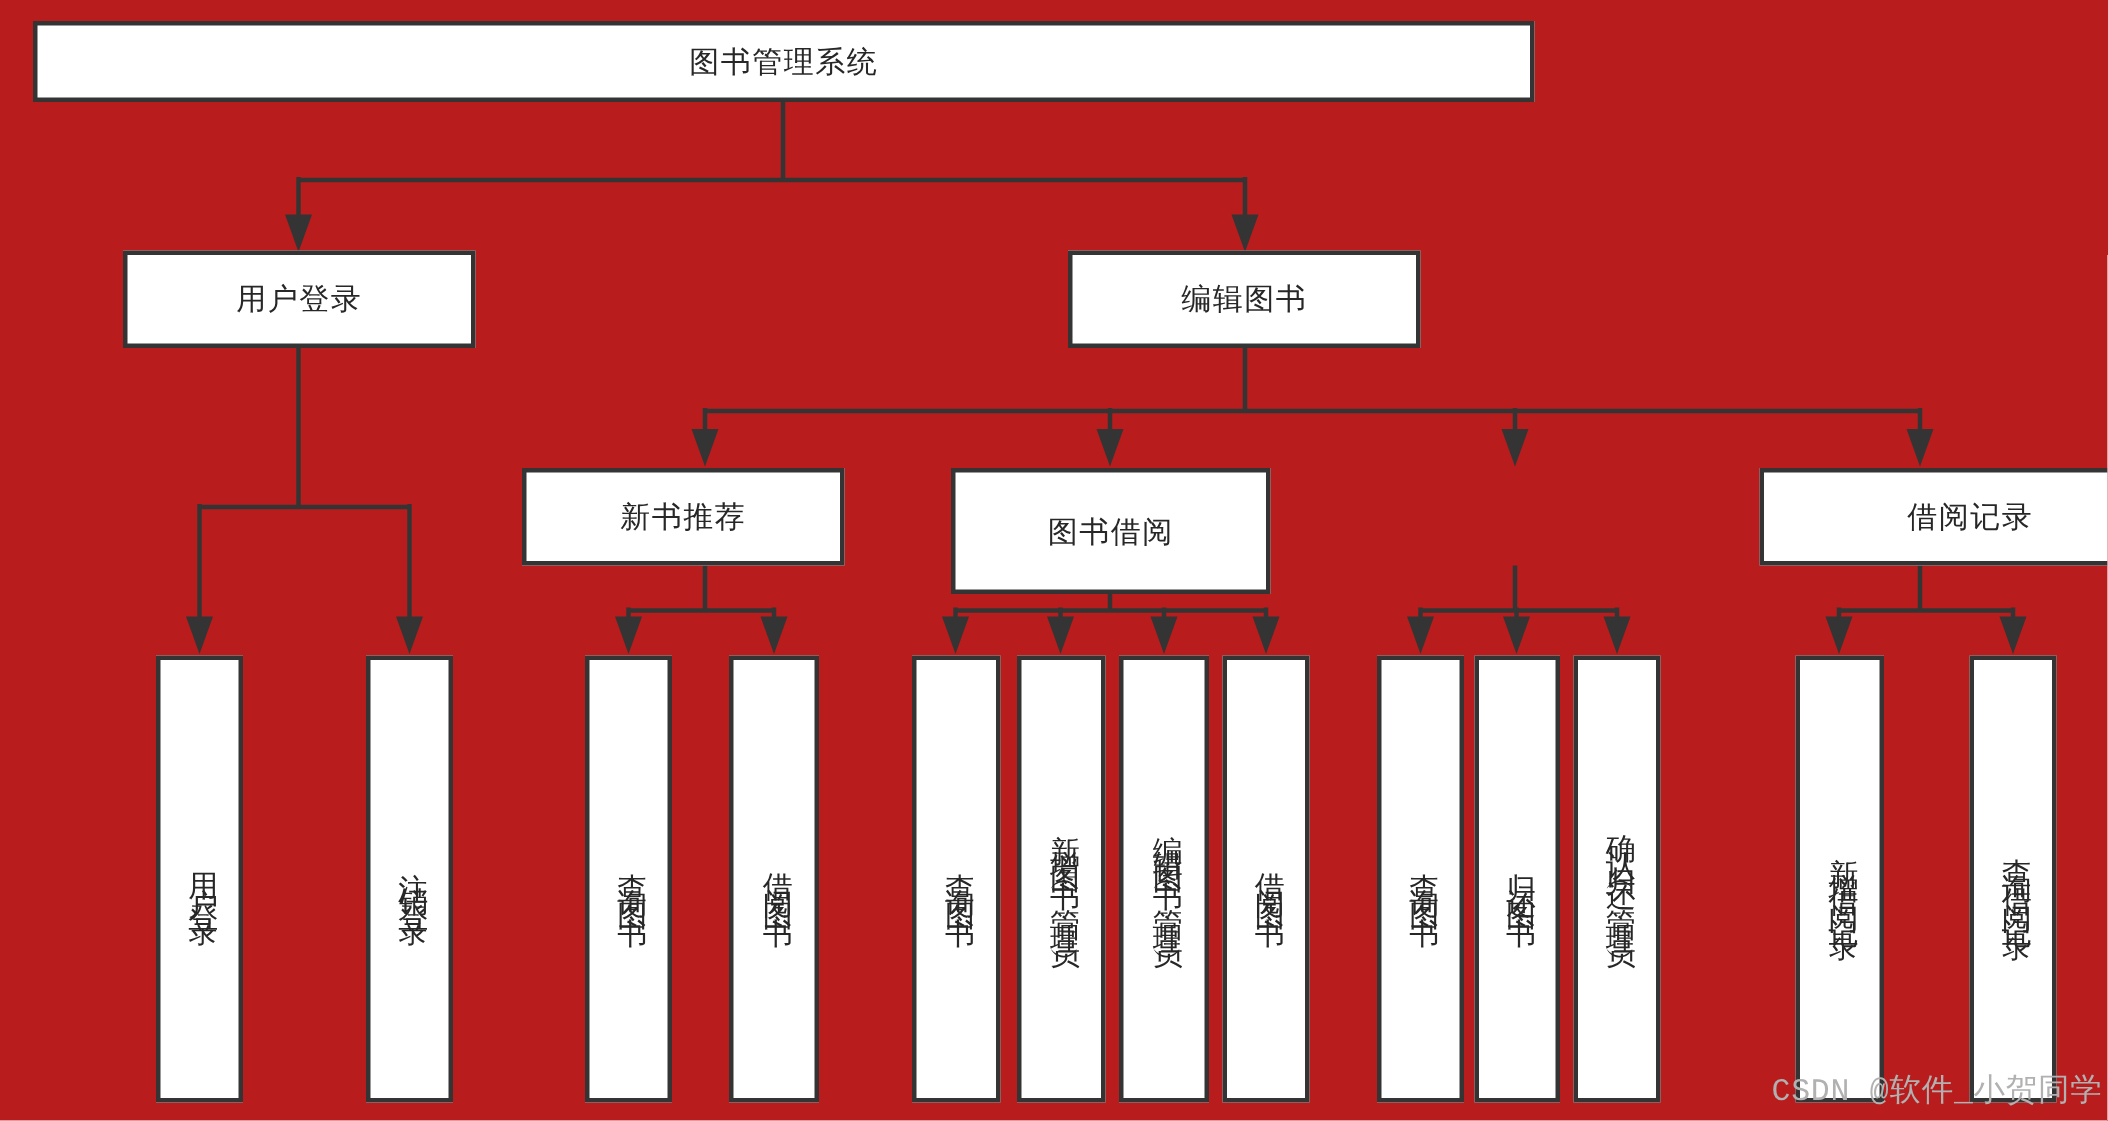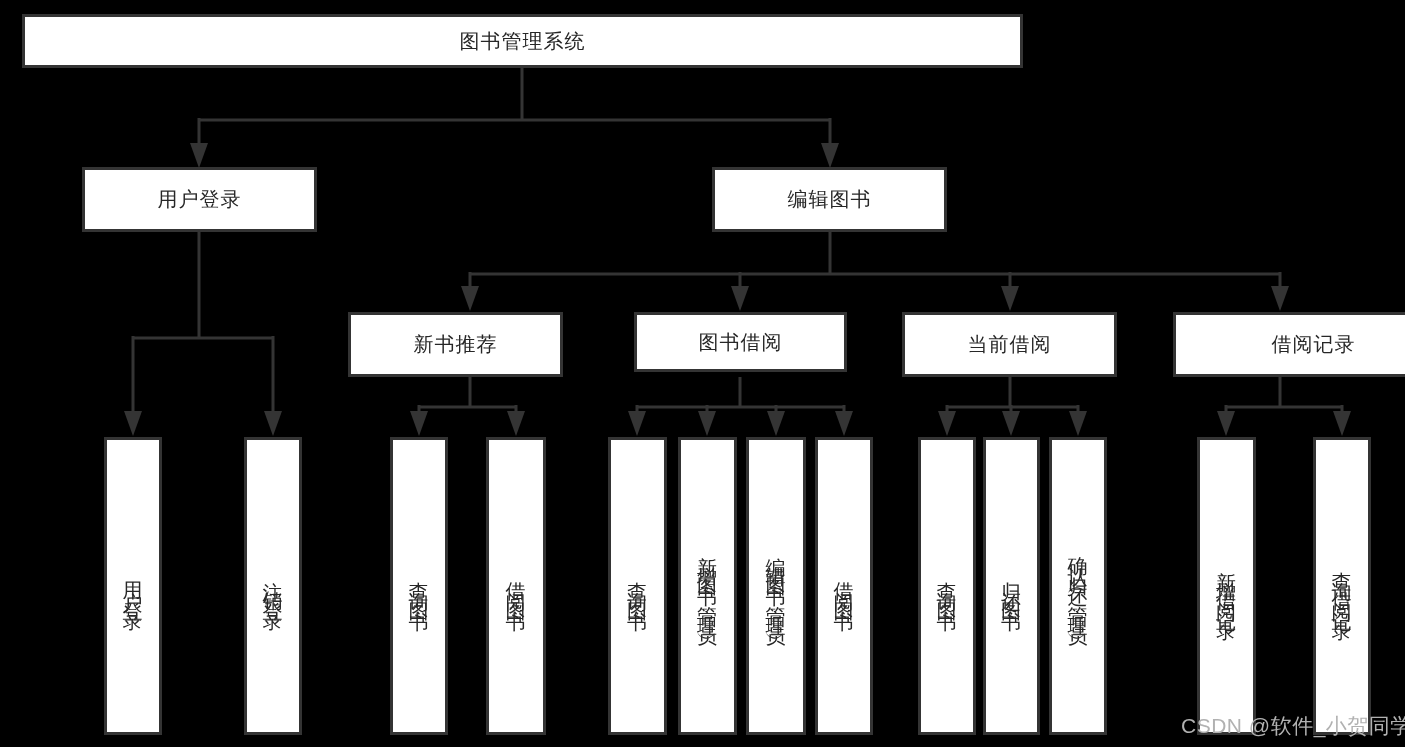--- a/index.html
+++ b/index.html
@@ -4,23 +4,23 @@
 <style>
   html, body {
     margin: 0;
     padding: 0;
     background: #ffffff;
   }
   #canvas {
     position: relative;
     width: 1405px;
     height: 747px;
-    background: #000000;
+    background: #b91c1c;
     overflow: hidden;
-    font-family: Liberation Sans, sans-serif;
+    font-family: Liberation Mono, monospace;
   }
   #connectors {
     position: absolute;
     left: 0;
     top: 0;
     width: 1405px;
     height: 747px;
   }
   .box {
     position: absolute;
@@ -99,25 +99,22 @@
   <div class="box" style="left:82px; top:167px; width:235px; height:65px;">
     <span class="hlabel">用户登录</span>
   </div>
   <div class="box" style="left:712px; top:167px; width:235px; height:65px;">
     <span class="hlabel">编辑图书</span>
   </div>
 
   <div class="box" style="left:348px; top:312px; width:215px; height:65px;">
     <span class="hlabel">新书推荐</span>
   </div>
-  <div class="box" style="left:634px; top:312px; width:213px; height:60px;">
+  <div class="box" style="left:634px; top:312px; width:213px; height:84px;">
     <span class="hlabel">图书借阅</span>
-  </div>
-  <div class="box" style="left:902px; top:312px; width:215px; height:65px;">
-    <span class="hlabel">当前借阅</span>
   </div>
   <div class="box" style="left:1173px; top:312px; width:247px; height:65px;padding-left:34px;">
     <span class="hlabel">借阅记录</span>
   </div>
 
   <div class="box" style="left:104px; top:437px; width:58px; height:298px;">
     <span class="vtext">用户登录</span>
   </div>
   <div class="box" style="left:244px; top:437px; width:58px; height:298px;">
     <span class="vtext">注销登录</span>

